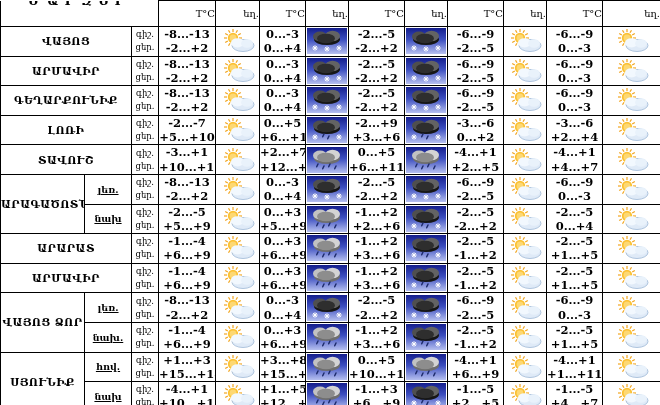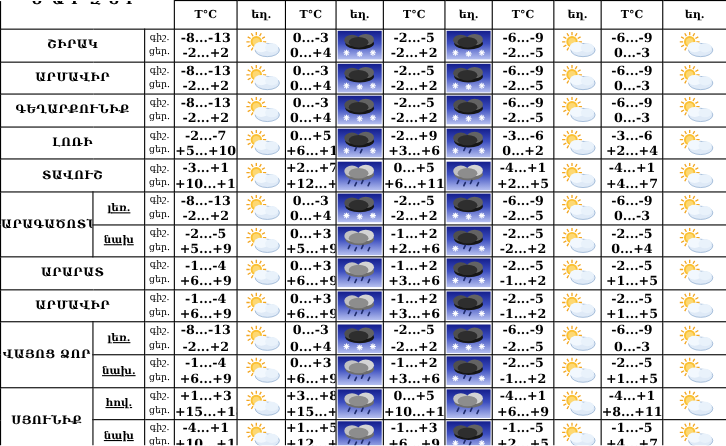--- a/index.html
+++ b/index.html
@@ -5,21 +5,21 @@
   html,body{margin:0;padding:0;background:#fff;}
   .screen{width:660px;height:405px;overflow:hidden;background:#fff;
           font-family:"DejaVu Serif","DejaVu Sans",serif;color:#000;}
   table{border-collapse:collapse;table-layout:fixed;width:660px;}
   td{border:1px solid #000;text-align:center;vertical-align:middle;padding:0;overflow:hidden;}
   tr.hd{height:26px;}
   tr.data{height:29.6px;}
   .corner{position:relative;overflow:hidden;border-top:none;}
   .cornertxt{position:absolute;top:-8px;left:0;right:0;text-align:center;
              font-size:13px;font-weight:bold;letter-spacing:6px;white-space:nowrap;}
-  .th{font-size:10px;font-weight:bold;}
+  .th{font-size:10px;font-weight:normal;text-align:right;}
   .region{font-size:10.5px;font-weight:bold;letter-spacing:0.4px;}
   .zone{font-size:9.5px;font-weight:bold;text-decoration:underline;}
   .lbl div{font-size:8.5px;line-height:13px;font-weight:normal;}
   .temp div{font-size:11.5px;font-weight:bold;line-height:14.2px;white-space:nowrap;}
   .icoc{padding:0;}
   .ico{width:36px;height:24px;margin:0 auto;display:flex;align-items:center;justify-content:center;}
   .ico.blue{width:40px;height:26px;background:linear-gradient(180deg,#141e8c 0%,#3d4fc0 45%,#b6c0f0 100%);}
   tr.partial td{vertical-align:top;}
   tr.partial .temp div{line-height:13px;}
 </style>
@@ -53,21 +53,21 @@
           <td class="th"><span>T°C</span></td>
           <td class="th"><span>եղ.</span></td>
           <td class="th"><span>T°C</span></td>
           <td class="th"><span>եղ.</span></td>
           <td class="th"><span>T°C</span></td>
           <td class="th"><span>եղ.</span></td>
           <td class="th"><span>T°C</span></td>
           <td class="th"><span>եղ.</span></td>
         </tr>
         <tr class="data">
-          <td class="region" colspan="2">ՇԻՐԱԿ</td>
+          <td class="region" colspan="2">ՎԱՅՈՑ</td>
           <td class="lbl">
             <div>գիշ.</div>
             <div>ցեր.</div>
           </td>
           <td class="temp">
             <div>-8...-13</div>
             <div>-2...+2</div>
           </td>
           <td class="icoc">
             <div class="ico ">
@@ -1717,21 +1717,21 @@
                 <circle cx="13" cy="9" r="5.2" fill="#fbc133"></circle>
                 <circle cx="13" cy="9" r="3.4" fill="#fdd873"></circle>
                 <ellipse cx="23" cy="16.5" rx="11" ry="6" fill="#dfeaf7" stroke="#9db7d6" stroke-width="0.8"></ellipse>
                 <ellipse cx="17.5" cy="13.8" rx="6.6" ry="4.6" fill="#f2f8fe"></ellipse>
                 <ellipse cx="27" cy="14.5" rx="6" ry="4.2" fill="#e9f2fb"></ellipse>
               </svg>
             </div>
           </td>
           <td class="temp">
             <div>-4...+1</div>
-            <div>+8...+11</div>
+            <div>+1...+11</div>
           </td>
           <td class="icoc">
             <div class="ico ">
               <svg width="36" height="24" viewBox="0 0 36 24">
                 <line x1="19.0" y1="9.0" x2="22.0" y2="9.0" stroke="#f2a51f" stroke-width="1.2"></line>
                 <line x1="18.2" y1="12.0" x2="20.8" y2="13.5" stroke="#f2a51f" stroke-width="1.2"></line>
                 <line x1="16.0" y1="14.2" x2="17.5" y2="16.8" stroke="#f2a51f" stroke-width="1.2"></line>
                 <line x1="13.0" y1="15.0" x2="13.0" y2="18.0" stroke="#f2a51f" stroke-width="1.2"></line>
                 <line x1="10.0" y1="14.2" x2="8.5" y2="16.8" stroke="#f2a51f" stroke-width="1.2"></line>
                 <line x1="7.8" y1="12.0" x2="5.2" y2="13.5" stroke="#f2a51f" stroke-width="1.2"></line>

